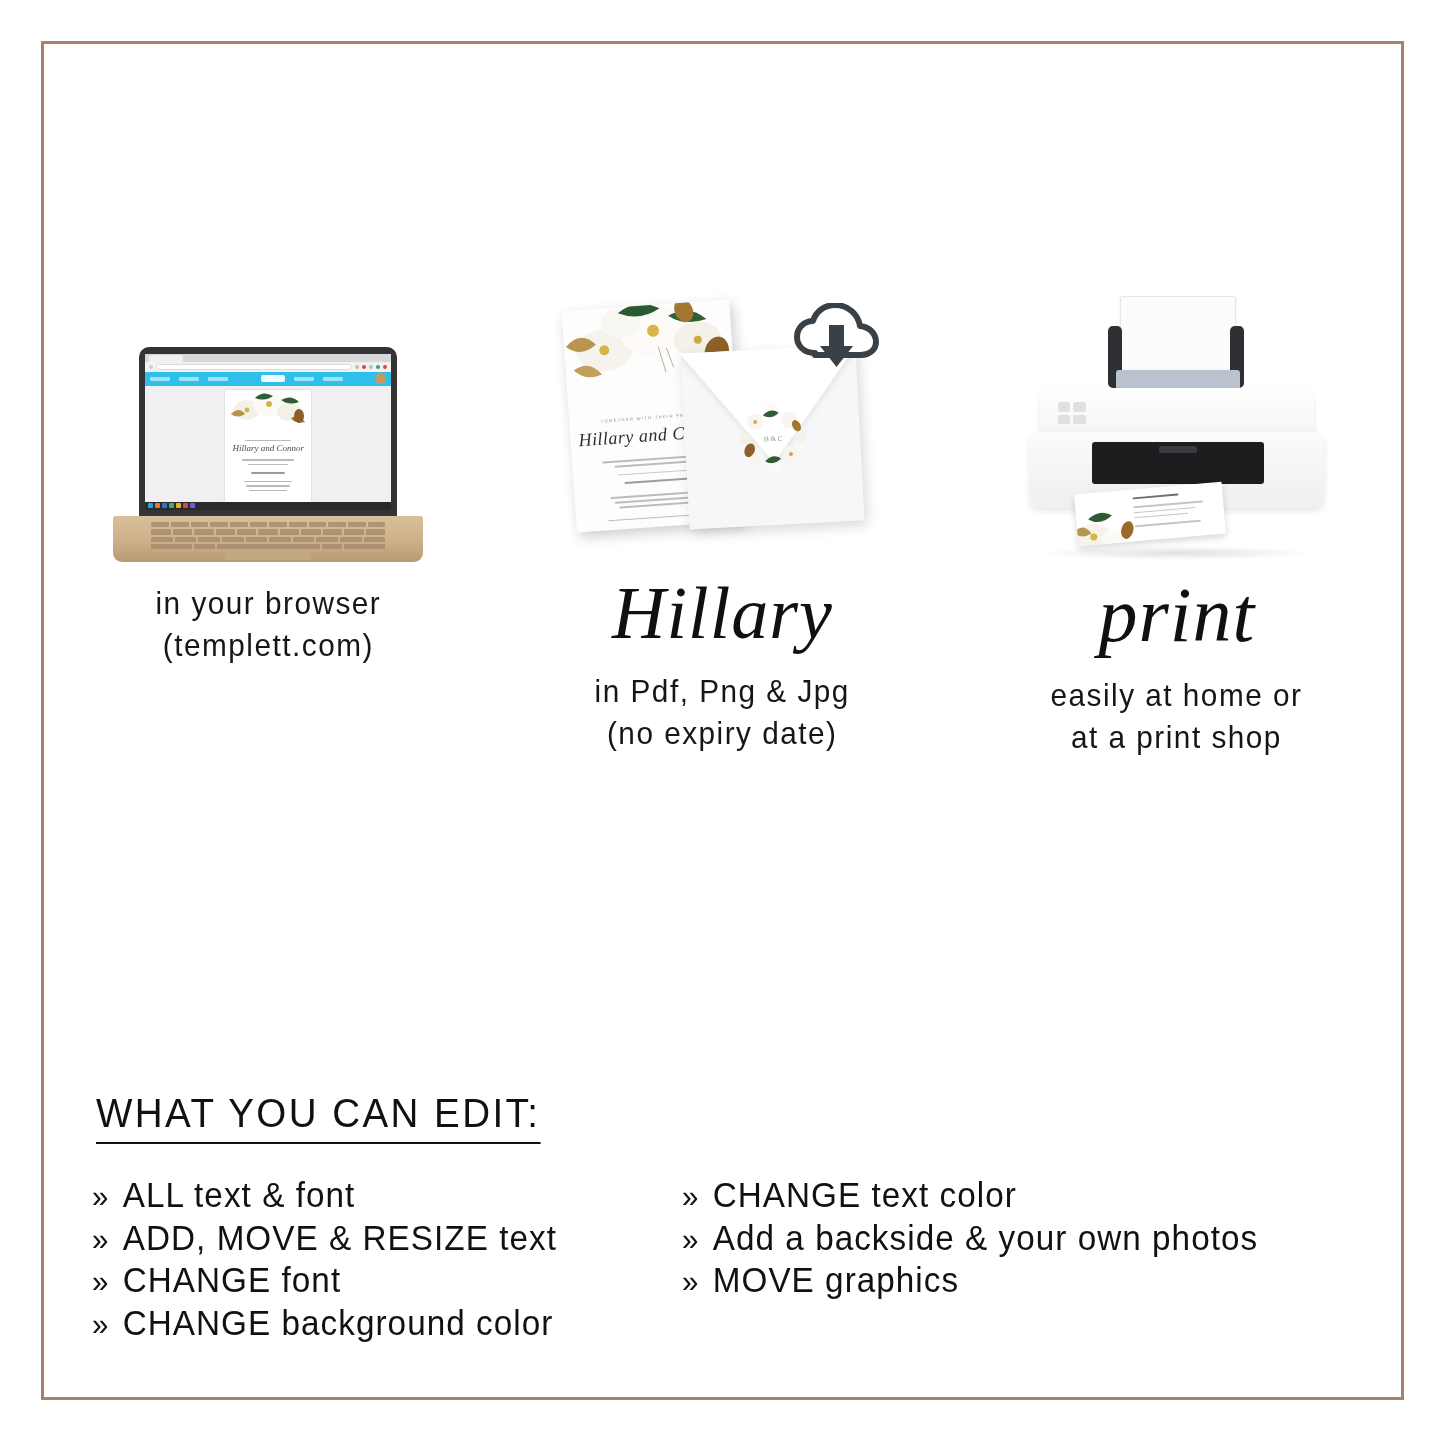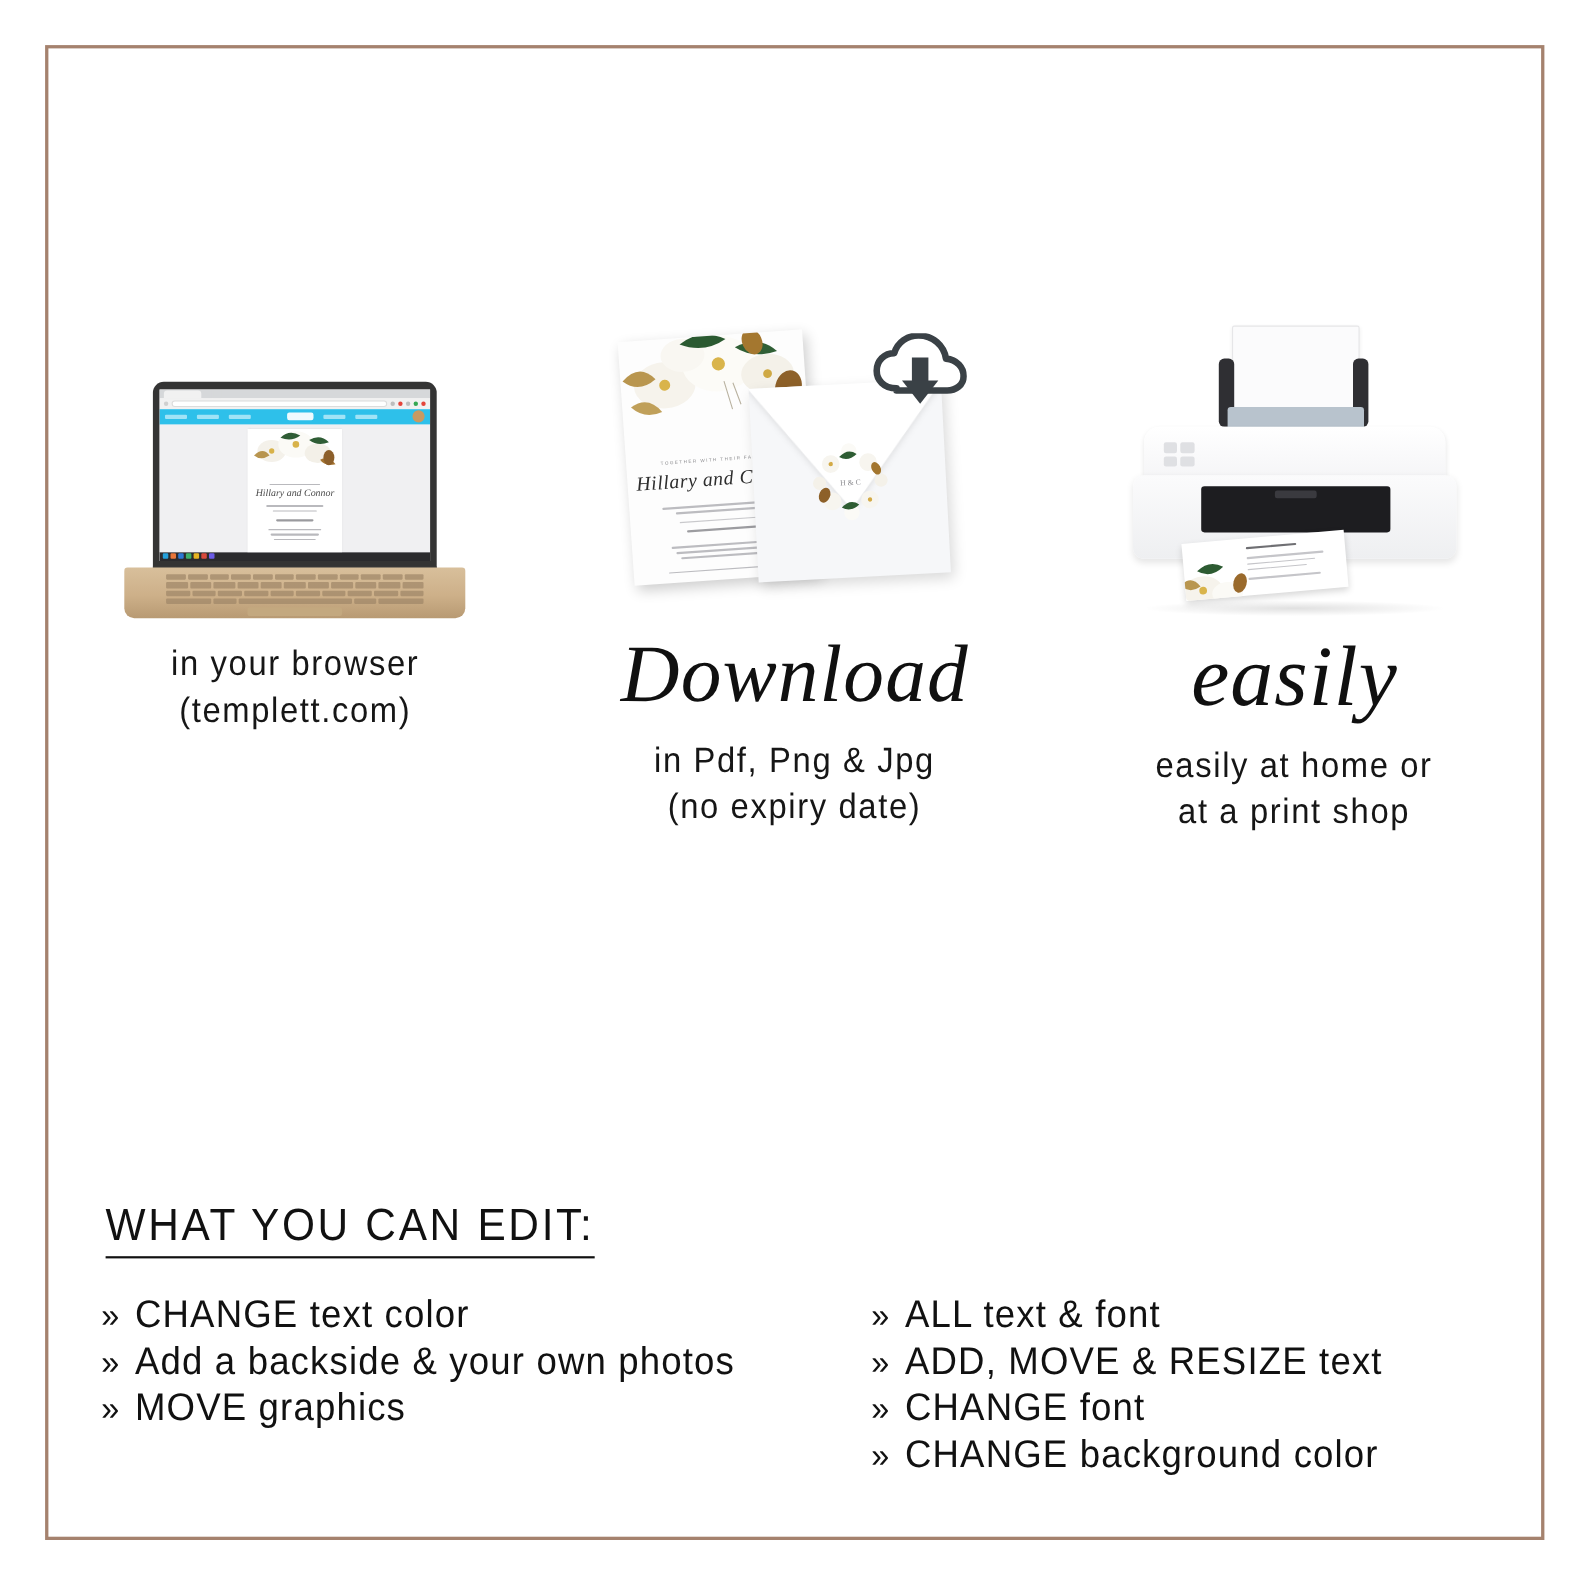--- a/index.html
+++ b/index.html
@@ -558,21 +558,21 @@
           <svg class="cloud-icon" viewBox="0 0 86 72">
             <path d="M22 50 C10 50 4 42 4 34 C4 25 11 18 20 18 C23 8 32 2 42 2
                      C55 2 65 11 67 23 C77 24 83 31 83 39 C83 47 76 52 68 52 L22 52 Z" fill="#ffffff" stroke="#3a4146" stroke-width="6" stroke-linejoin="round"></path>
             <rect x="36" y="22" width="15" height="23" fill="#3a4146"></rect>
             <path d="M27 43 L60 43 L43.5 64 Z" fill="#3a4146"></path>
           </svg>
 
         </div>
       </div>
 
-      <div class="script-label script-download">Download</div>
+      <div class="script-label script-download">Hillary</div>
       <div class="caption">
         <div>in Pdf, Png &amp; Jpg</div>
         <div>(no expiry date)</div>
       </div>
     </div>
 
     <div class="step">
       <div class="art">
         <div class="printer">
 
@@ -611,56 +611,56 @@
               <div class="po-ln" style="width:62px;margin-top:4px"></div>
               <div class="po-ln" style="width:54px;margin-top:4px"></div>
               <div class="po-ln" style="width:66px;margin-top:7px"></div>
             </div>
           </div>
 
           <div class="pr-shadow"></div>
         </div>
       </div>
 
-      <div class="script-label script-print">easily</div>
+      <div class="script-label script-print">print</div>
       <div class="caption">
         <div>easily at home or</div>
         <div>at a print shop</div>
       </div>
     </div>
 
   </div>
 
 
   <div class="edit-heading">WHAT YOU CAN EDIT:</div>
 
   <div class="edit-lists">
 
+    <div class="edit-col edit-col-left">
+      <div class="edit-item">
+        <span class="bullet">»</span><span>ALL text &amp; font</span>
+      </div>
+      <div class="edit-item">
+        <span class="bullet">»</span><span>ADD, MOVE &amp; RESIZE text</span>
+      </div>
+      <div class="edit-item">
+        <span class="bullet">»</span><span>CHANGE font</span>
+      </div>
+      <div class="edit-item">
+        <span class="bullet">»</span><span>CHANGE background color</span>
+      </div>
+    </div>
+
     <div class="edit-col edit-col-right">
       <div class="edit-item">
         <span class="bullet">»</span><span>CHANGE text color</span>
       </div>
       <div class="edit-item">
         <span class="bullet">»</span><span>Add a backside &amp; your own photos</span>
       </div>
       <div class="edit-item">
         <span class="bullet">»</span><span>MOVE graphics</span>
       </div>
     </div>
 
-    <div class="edit-col edit-col-left">
-      <div class="edit-item">
-        <span class="bullet">»</span><span>ALL text &amp; font</span>
-      </div>
-      <div class="edit-item">
-        <span class="bullet">»</span><span>ADD, MOVE &amp; RESIZE text</span>
-      </div>
-      <div class="edit-item">
-        <span class="bullet">»</span><span>CHANGE font</span>
-      </div>
-      <div class="edit-item">
-        <span class="bullet">»</span><span>CHANGE background color</span>
-      </div>
-    </div>
-
   </div>
 
 </div>
 
 </body></html>

